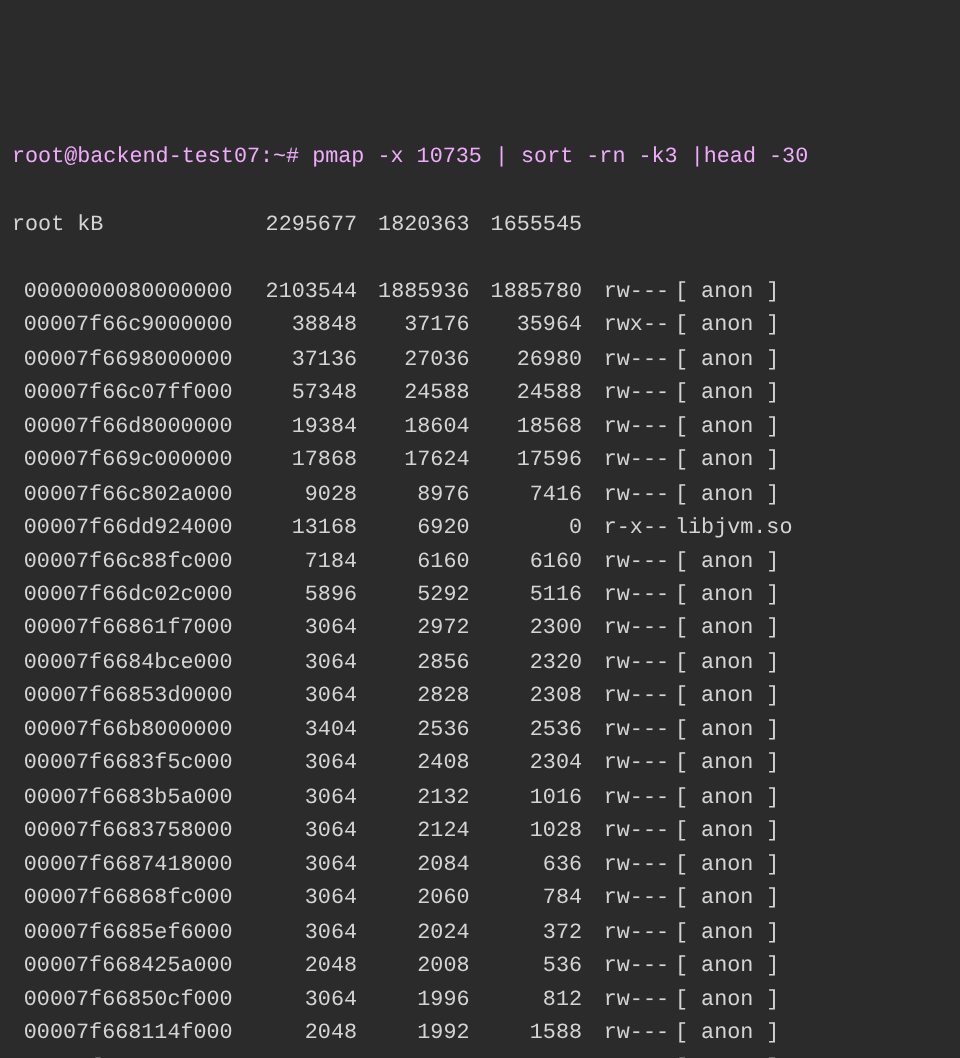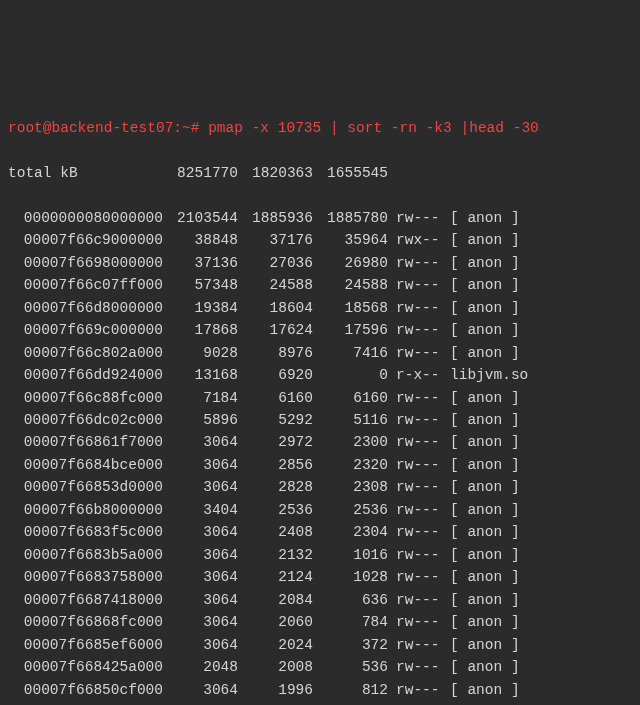--- a/index.html
+++ b/index.html
@@ -13,66 +13,65 @@
       font-family: 'Menlo', 'Monaco', 'Consolas', 'Courier New', monospace;
       font-size: 14.5px;
       line-height: 1.55;
       padding: 4px 8px;
       width: 640px;
       height: 705px;
       overflow: hidden;
       white-space: pre;
     }
     .prompt-line {
-      color: #ef4444;
-      margin-top: 23px;
+      color: #f0abfc;
     }
     .row {
       display: block;
     }
     .col-addr {
       display: inline-block;
       width: 155px;
-      text-align: right;
+      text-align: center;
     }
     .col-kb {
       display: inline-block;
       width: 75px;
       text-align: right;
     }
     .col-rss {
       display: inline-block;
       width: 75px;
       text-align: right;
     }
     .col-dirty {
       display: inline-block;
       width: 75px;
       text-align: right;
     }
     .col-mode {
       display: inline-block;
       width: 58px;
-      text-align: left;
+      text-align: right;
       padding-left: 8px;
     }
     .col-map {
       display: inline-block;
       text-align: right;
       padding-left: 4px;
     }
     .total-label {
       display: inline-block;
       width: 155px;
       text-align: left;
     }
   </style>
 </head>
 <body>
 
 
 
 <div class="prompt-line">root@backend-test07:~# pmap -x 10735 | sort -rn -k3 |head -30</div>
-<div class="row"><span class="total-label">total kB</span><span class="col-kb">8251770</span><span class="col-rss">1820363</span><span class="col-dirty">1655545</span></div>
+<div class="row"><span class="total-label">root kB</span><span class="col-kb">2295677</span><span class="col-rss">1820363</span><span class="col-dirty">1655545</span></div>
 <div id="rows-container"><div class="row"><span class="col-addr">0000000080000000</span><span class="col-kb">2103544</span><span class="col-rss">1885936</span><span class="col-dirty">1885780</span><span class="col-mode">rw---</span><span class="col-map">[ anon ]</span></div><div class="row"><span class="col-addr">00007f66c9000000</span><span class="col-kb">38848</span><span class="col-rss">37176</span><span class="col-dirty">35964</span><span class="col-mode">rwx--</span><span class="col-map">[ anon ]</span></div><div class="row"><span class="col-addr">00007f6698000000</span><span class="col-kb">37136</span><span class="col-rss">27036</span><span class="col-dirty">26980</span><span class="col-mode">rw---</span><span class="col-map">[ anon ]</span></div><div class="row"><span class="col-addr">00007f66c07ff000</span><span class="col-kb">57348</span><span class="col-rss">24588</span><span class="col-dirty">24588</span><span class="col-mode">rw---</span><span class="col-map">[ anon ]</span></div><div class="row"><span class="col-addr">00007f66d8000000</span><span class="col-kb">19384</span><span class="col-rss">18604</span><span class="col-dirty">18568</span><span class="col-mode">rw---</span><span class="col-map">[ anon ]</span></div><div class="row"><span class="col-addr">00007f669c000000</span><span class="col-kb">17868</span><span class="col-rss">17624</span><span class="col-dirty">17596</span><span class="col-mode">rw---</span><span class="col-map">[ anon ]</span></div><div class="row"><span class="col-addr">00007f66c802a000</span><span class="col-kb">9028</span><span class="col-rss">8976</span><span class="col-dirty">7416</span><span class="col-mode">rw---</span><span class="col-map">[ anon ]</span></div><div class="row"><span class="col-addr">00007f66dd924000</span><span class="col-kb">13168</span><span class="col-rss">6920</span><span class="col-dirty">0</span><span class="col-mode">r-x--</span><span class="col-map">libjvm.so</span></div><div class="row"><span class="col-addr">00007f66c88fc000</span><span class="col-kb">7184</span><span class="col-rss">6160</span><span class="col-dirty">6160</span><span class="col-mode">rw---</span><span class="col-map">[ anon ]</span></div><div class="row"><span class="col-addr">00007f66dc02c000</span><span class="col-kb">5896</span><span class="col-rss">5292</span><span class="col-dirty">5116</span><span class="col-mode">rw---</span><span class="col-map">[ anon ]</span></div><div class="row"><span class="col-addr">00007f66861f7000</span><span class="col-kb">3064</span><span class="col-rss">2972</span><span class="col-dirty">2300</span><span class="col-mode">rw---</span><span class="col-map">[ anon ]</span></div><div class="row"><span class="col-addr">00007f6684bce000</span><span class="col-kb">3064</span><span class="col-rss">2856</span><span class="col-dirty">2320</span><span class="col-mode">rw---</span><span class="col-map">[ anon ]</span></div><div class="row"><span class="col-addr">00007f66853d0000</span><span class="col-kb">3064</span><span class="col-rss">2828</span><span class="col-dirty">2308</span><span class="col-mode">rw---</span><span class="col-map">[ anon ]</span></div><div class="row"><span class="col-addr">00007f66b8000000</span><span class="col-kb">3404</span><span class="col-rss">2536</span><span class="col-dirty">2536</span><span class="col-mode">rw---</span><span class="col-map">[ anon ]</span></div><div class="row"><span class="col-addr">00007f6683f5c000</span><span class="col-kb">3064</span><span class="col-rss">2408</span><span class="col-dirty">2304</span><span class="col-mode">rw---</span><span class="col-map">[ anon ]</span></div><div class="row"><span class="col-addr">00007f6683b5a000</span><span class="col-kb">3064</span><span class="col-rss">2132</span><span class="col-dirty">1016</span><span class="col-mode">rw---</span><span class="col-map">[ anon ]</span></div><div class="row"><span class="col-addr">00007f6683758000</span><span class="col-kb">3064</span><span class="col-rss">2124</span><span class="col-dirty">1028</span><span class="col-mode">rw---</span><span class="col-map">[ anon ]</span></div><div class="row"><span class="col-addr">00007f6687418000</span><span class="col-kb">3064</span><span class="col-rss">2084</span><span class="col-dirty">636</span><span class="col-mode">rw---</span><span class="col-map">[ anon ]</span></div><div class="row"><span class="col-addr">00007f66868fc000</span><span class="col-kb">3064</span><span class="col-rss">2060</span><span class="col-dirty">784</span><span class="col-mode">rw---</span><span class="col-map">[ anon ]</span></div><div class="row"><span class="col-addr">00007f6685ef6000</span><span class="col-kb">3064</span><span class="col-rss">2024</span><span class="col-dirty">372</span><span class="col-mode">rw---</span><span class="col-map">[ anon ]</span></div><div class="row"><span class="col-addr">00007f668425a000</span><span class="col-kb">2048</span><span class="col-rss">2008</span><span class="col-dirty">536</span><span class="col-mode">rw---</span><span class="col-map">[ anon ]</span></div><div class="row"><span class="col-addr">00007f66850cf000</span><span class="col-kb">3064</span><span class="col-rss">1996</span><span class="col-dirty">812</span><span class="col-mode">rw---</span><span class="col-map">[ anon ]</span></div><div class="row"><span class="col-addr">00007f668114f000</span><span class="col-kb">2048</span><span class="col-rss">1992</span><span class="col-dirty">1588</span><span class="col-mode">rw---</span><span class="col-map">[ anon ]</span></div><div class="row"><span class="col-addr">00007f66848c5000</span><span class="col-kb">2048</span><span class="col-rss">1976</span><span class="col-dirty">492</span><span class="col-mode">rw---</span><span class="col-map">[ anon ]</span></div></div>
 
 
 
 
 </body></html>

